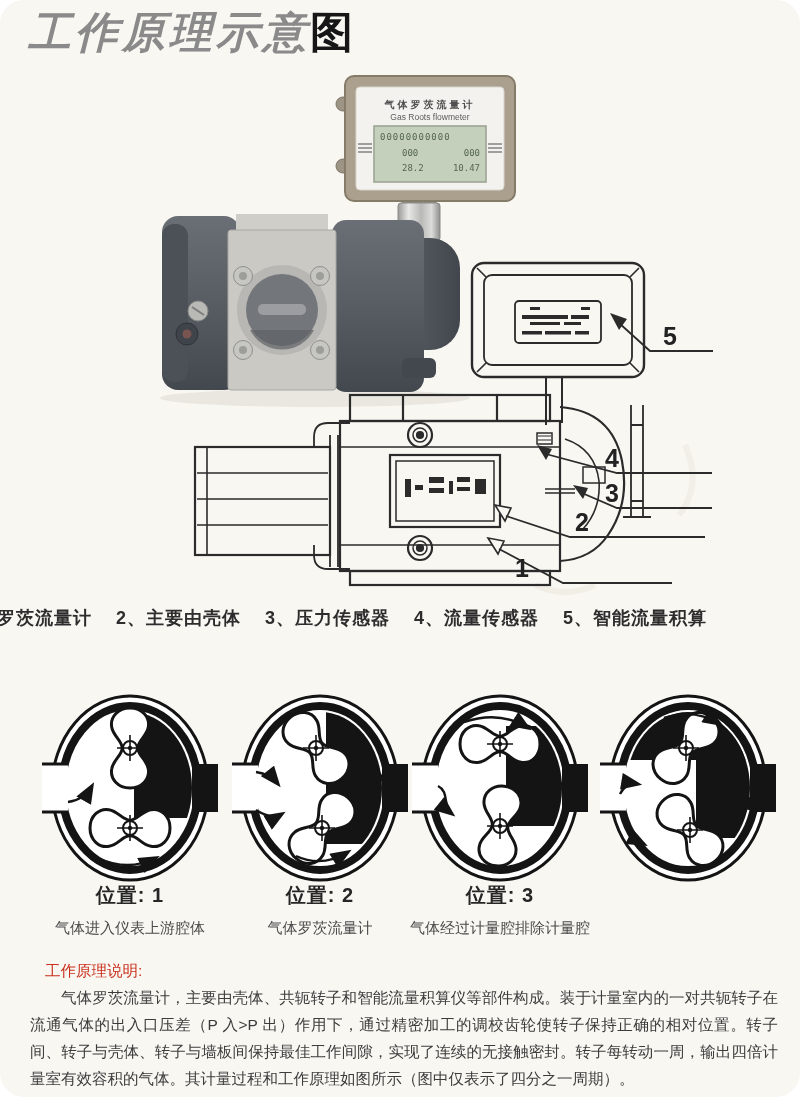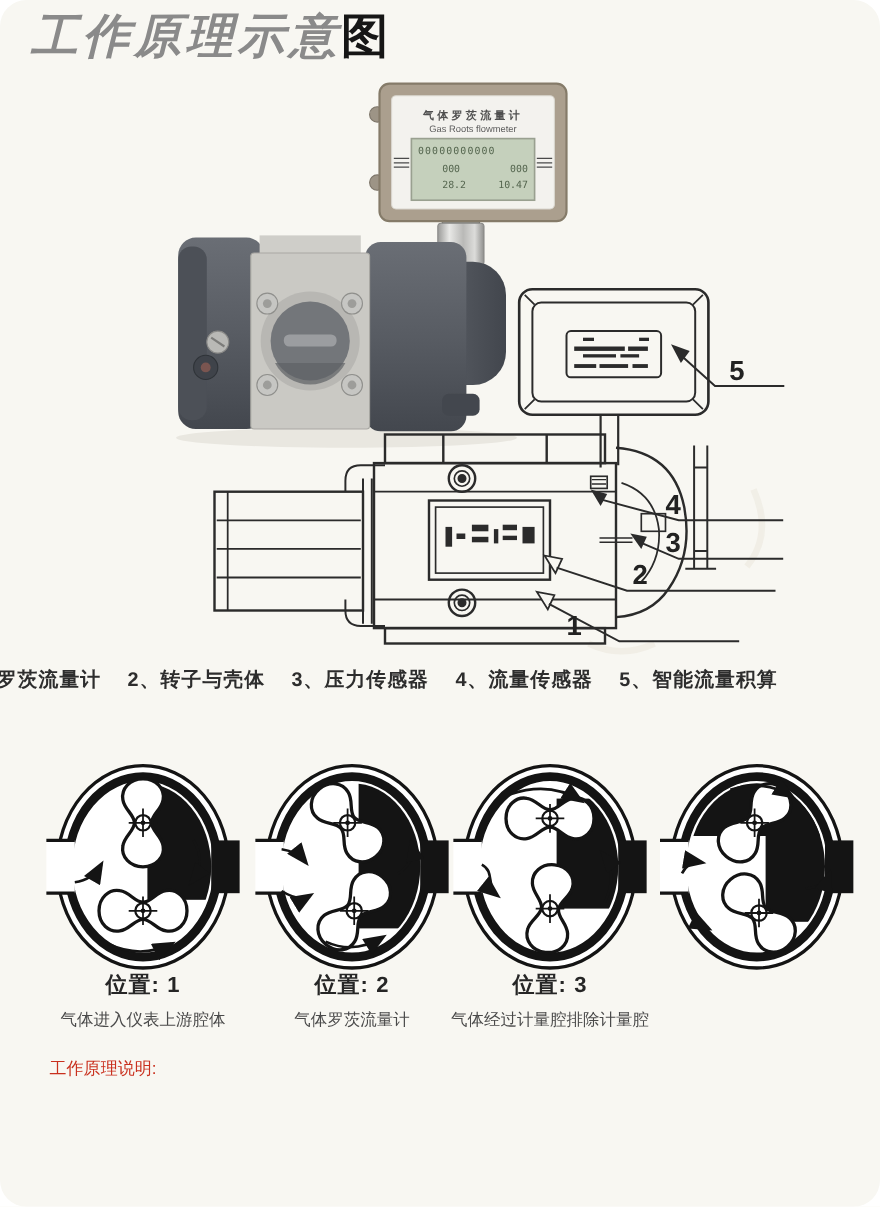--- a/index.html
+++ b/index.html
@@ -262,21 +262,21 @@
     <path d="M321,261 L385,282 H520" class="ink" stroke-width="1.8"></path>
     <text x="390" y="276" class="num">2</text>
 
     <path d="M303,283 l16,3 l-6,13 z" fill="#f8f7f2" stroke="#2b2b2b" stroke-width="1.6"></path>
     <path d="M314,294 L378,328 H487" class="ink" stroke-width="1.8"></path>
     <text x="330" y="322" class="num">1</text>
   </svg>
 
   <div class="legend">
     <span class="item"><span>1、</span><span>气体罗茨流量计</span></span>
-    <span class="item"><span>2、</span><span>转子与壳体</span></span>
+    <span class="item"><span>2、</span><span>主要由壳体</span></span>
     <span class="item"><span>3、</span><span>压力传感器</span></span>
     <span class="item"><span>4、</span><span>流量传感器</span></span>
     <span class="item"><span>5、</span><span>智能流量积算</span></span>
   </div>
 
   <svg class="rotor-diagram rd1" width="176" height="196" viewBox="0 0 176 196">
     <defs>
         <clipPath id="clip1">
           <ellipse cx="88" cy="98" rx="62" ry="76"></ellipse>
         </clipPath>
@@ -377,14 +377,15 @@
   <div class="caption cap2">
     <div class="pos-label">位置: 2</div>
     <div class="pos-desc">气体罗茨流量计</div>
   </div>
   <div class="caption cap3">
     <div class="pos-label">位置: 3</div>
     <div class="pos-desc">气体经过计量腔排除计量腔</div>
   </div>
 
   <div class="expl-heading">工作原理说明:</div>
+  <div class="expl-body">气体罗茨流量计，主要由壳体、共轭转子和智能流量积算仪等部件构成。装于计量室内的一对共轭转子在流通气体的出入口压差（P 入&gt;P 出）作用下，通过精密加工的调校齿轮使转子保持正确的相对位置。转子间、转子与壳体、转子与墙板间保持最佳工作间隙，实现了连续的无接触密封。转子每转动一周，输出四倍计量室有效容积的气体。其计量过程和工作原理如图所示（图中仅表示了四分之一周期）。</div>
 
 </div>
 
 </body></html>

